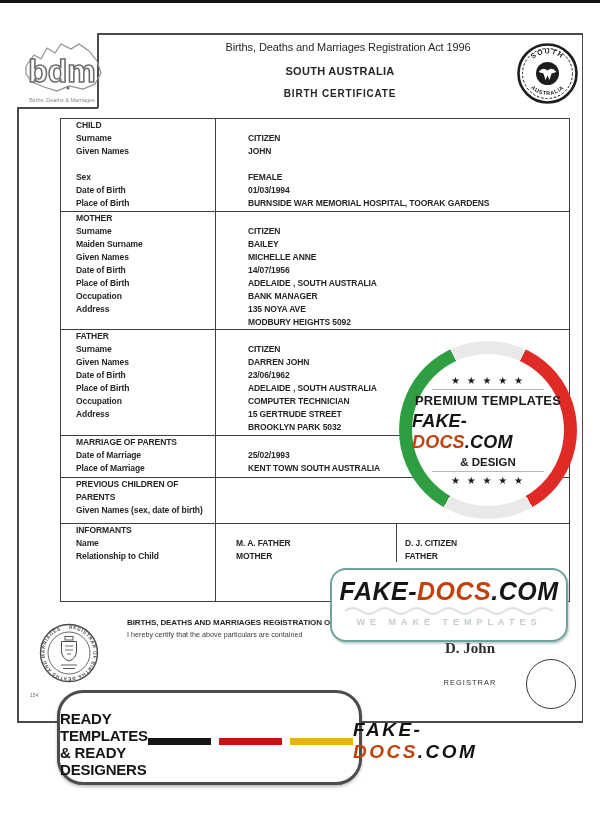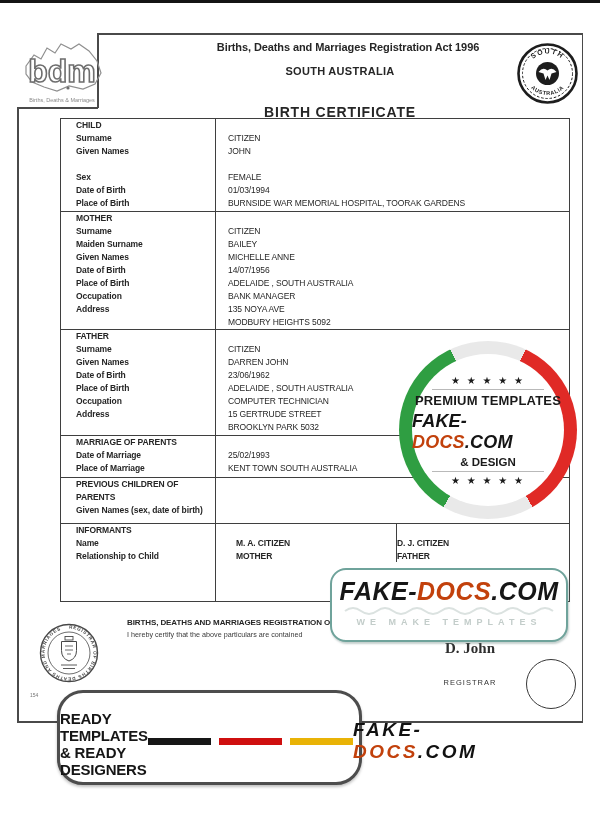--- a/index.html
+++ b/index.html
@@ -4,33 +4,33 @@
 <style>
   html,body{margin:0;padding:0;background:#fff;}
   #stage{position:relative;width:600px;height:833px;background:#ffffff;overflow:hidden;
          font-family:"Liberation Sans",sans-serif;color:#262626;}
   .abs{position:absolute;}
   .line{position:absolute;background:#4a4a4a;}
   
   #topstrip{left:0;top:0;width:600px;height:3px;background:#141414;}
   
   #hdrbox{left:97px;top:33px;width:486px;text-align:center;}
-  #hdrbox .act{font-size:11px;font-weight:bold;margin-top:8px;letter-spacing:-0.1px;padding-left:16px;}
+  #hdrbox .act{font-size:11px;font-weight:normal;margin-top:8px;letter-spacing:-0.1px;padding-left:16px;}
   #hdrbox .state{font-size:11px;font-weight:bold;margin-top:12px;letter-spacing:0.3px;}
-  #hdrbox .title{font-size:14px;font-weight:bold;margin-top:27px;letter-spacing:0.8px;}
+  #hdrbox .title{font-size:10px;font-weight:bold;margin-top:11px;letter-spacing:0.8px;}
   
   #tbl{left:60px;top:118px;width:510px;height:484px;border:1.3px solid #3f3f3f;box-sizing:border-box;}
   #tbl .vdiv{position:absolute;left:154px;top:0;bottom:0;width:1.2px;background:#3f3f3f;}
   .sec{position:relative;overflow:hidden;box-sizing:border-box;border-top:1.8px solid #3f3f3f;}
   .sec.first{border-top:none;}
   .row{display:flex;height:13px;line-height:13px;font-size:8.5px;letter-spacing:-0.1px;}
   .lbl{width:154px;box-sizing:border-box;padding-left:15px;font-weight:bold;white-space:nowrap;}
-  .val{padding-left:13px;font-weight:normal;white-space:nowrap;}
+  .val{padding-left:33px;font-weight:bold;white-space:nowrap;}
   .c1{width:181px;box-sizing:border-box;padding-left:21px;font-weight:bold;white-space:nowrap;}
-  .c2{padding-left:1px;font-weight:bold;white-space:nowrap;}
+  .c2{padding-left:9px;font-weight:bold;white-space:nowrap;}
   #inf-div{position:absolute;left:335px;top:0;bottom:0;width:1.2px;background:#3f3f3f;}
   
   #cert{left:127px;top:618px;width:262px;}
   #cert .office{font-size:8px;font-weight:bold;letter-spacing:-0.1px;margin-bottom:3px;}
   #cert .small{font-size:7.2px;line-height:10px;color:#3a3a3a;}
   #sig{left:410px;top:640px;width:120px;text-align:center;font-family:"Liberation Serif",serif;
        font-size:15px;font-weight:bold;color:#2e2e2e;}
   #registrar{left:430px;top:678px;width:80px;text-align:center;font-size:7.5px;letter-spacing:1px;color:#333;}
   #emboss{left:526px;top:659px;width:50px;height:50px;border:1.6px solid #383838;border-radius:50%;box-sizing:border-box;}
   #formno{left:30px;top:692px;font-size:5px;color:#777;}
@@ -237,21 +237,21 @@
         </div>
     </div>
 
     <div class="sec" style="height:39px;">
       <div id="inf-div"></div>
       <div class="row">
           <span class="lbl">INFORMANTS</span>
         </div>
       <div class="row">
         <span class="lbl">Name</span>
-        <span class="c1">M. A. CITIZEN</span>
+        <span class="c1">M. A. FATHER</span>
         <span class="c2">D. J. CITIZEN</span>
       </div>
       <div class="row">
         <span class="lbl">Relationship to Child</span>
         <span class="c1">MOTHER</span>
         <span class="c2">FATHER</span>
       </div>
     </div>
 
   </div>

